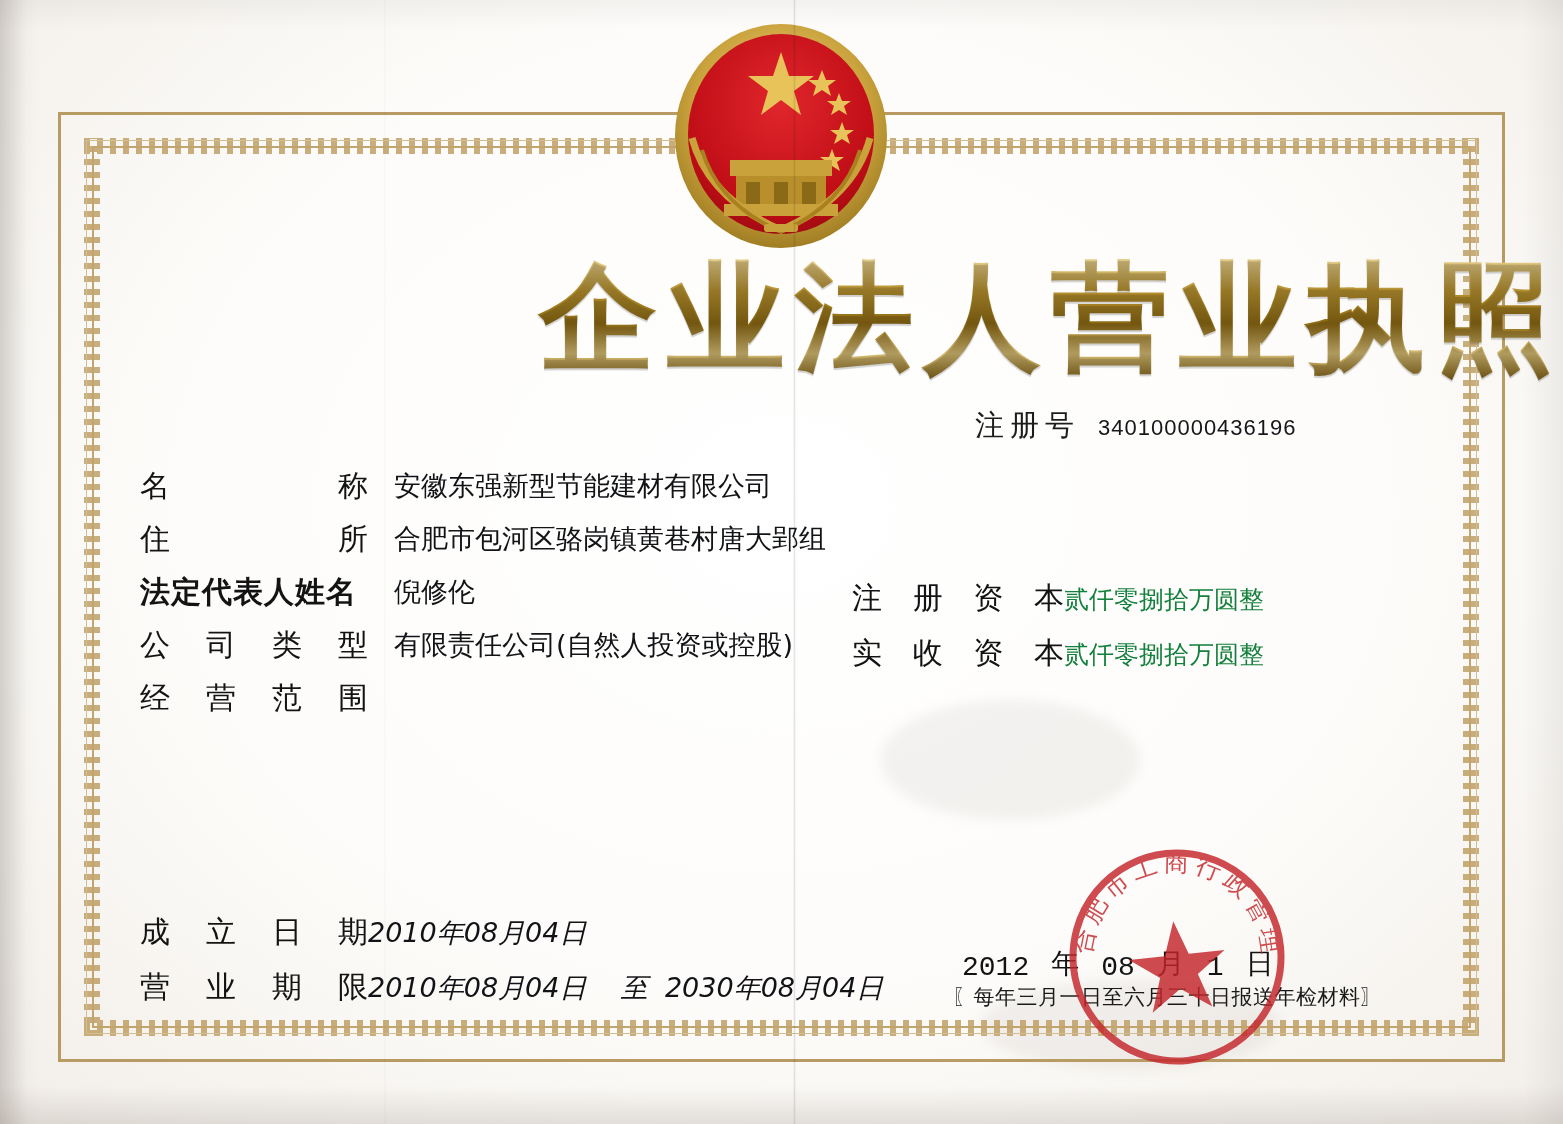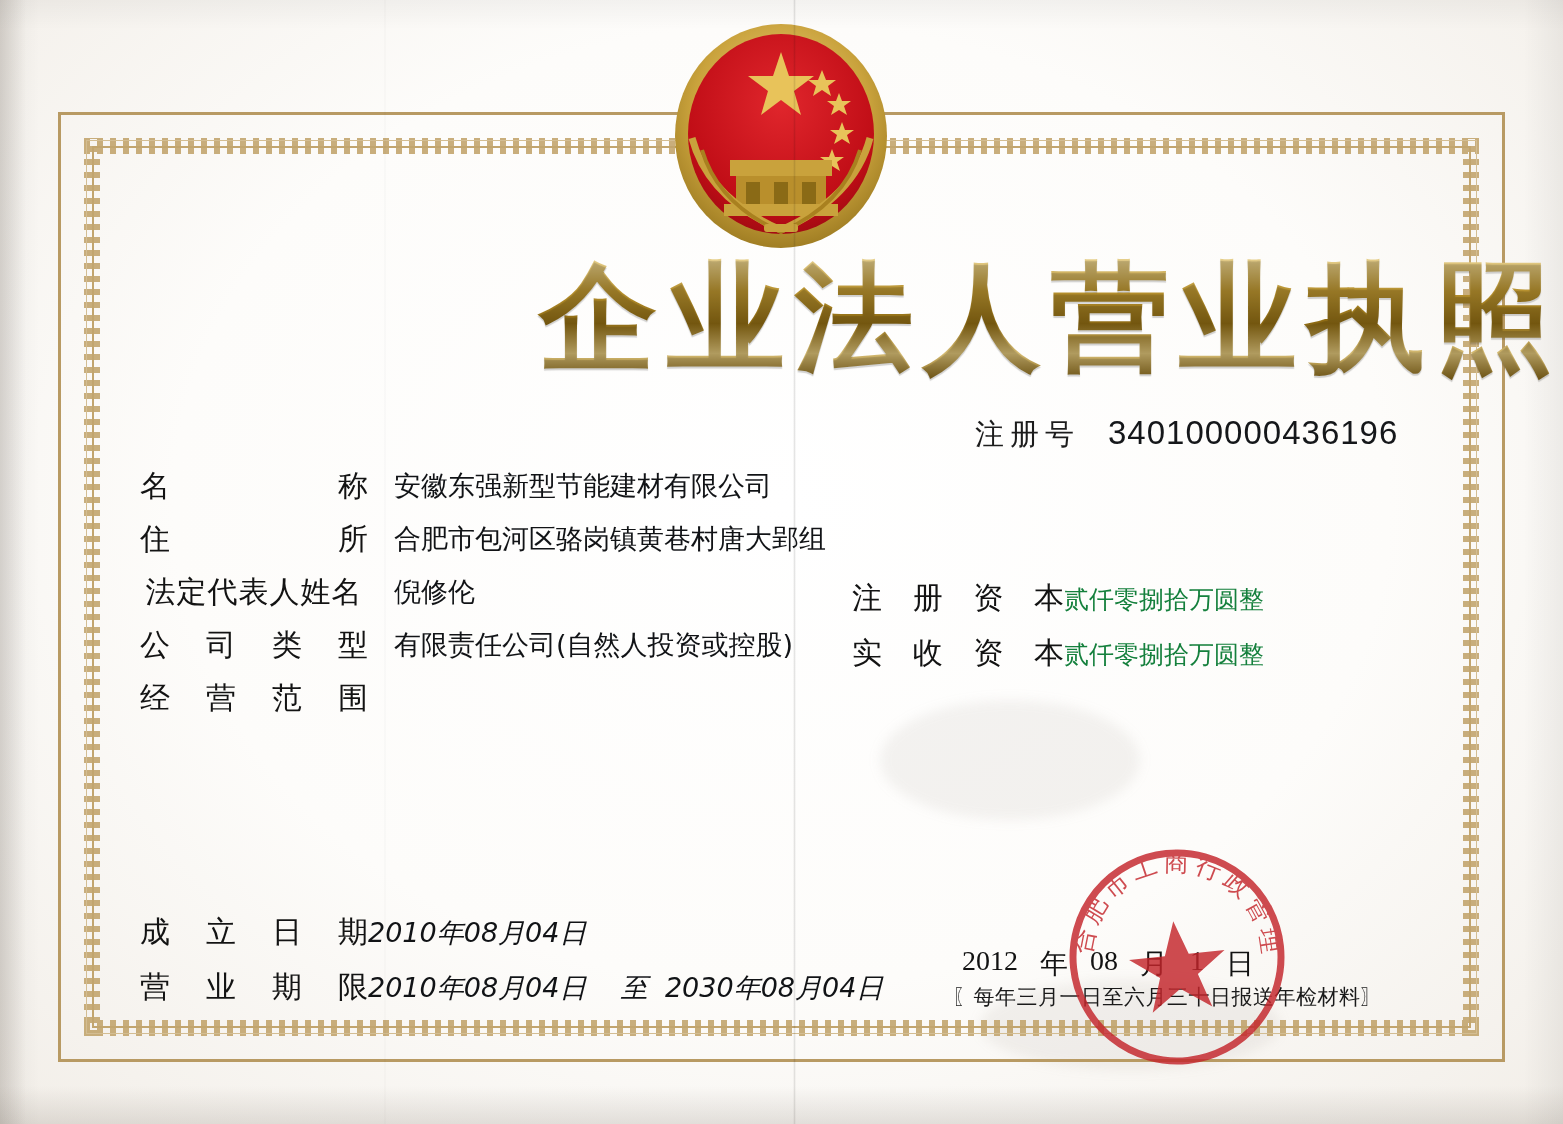--- a/index.html
+++ b/index.html
@@ -124,31 +124,30 @@
     text-shadow: 0 2px 1px rgba(0,0,0,0.18);
   }
 
   
   .regline {
     position: absolute;
     left: 975px;
     top: 406px;
     display: flex;
     align-items: baseline;
-    gap: 28px;
-    margin-top: 8px;
+    gap: 18px;
   }
   .reg-label {
     font-size: 29px;
     color: #1c1c1c;
     letter-spacing: 6px;
     font-family: "DejaVu Sans", sans-serif;
   }
   .reg-value {
-    font-size: 33px;
+    font-size: 22px;
     letter-spacing: 1px;
     color: #15171a;
     font-family: "Liberation Sans", sans-serif;
   }
 
   
   .fields-left {
     position: absolute;
     left: 140px;
     top: 466px;
@@ -243,23 +242,23 @@
     font-style: italic;
   }
 
   
   .issue {
     position: absolute;
     left: 962px;
     top: 945px;
     font-size: 28px;
     color: #121212;
-    font-family: Liberation Serif, serif;
-    display: flex;
-    align-items: flex-start;
+    font-family: Liberation Mono, monospace;
+    display: flex;
+    align-items: flex-end;
     gap: 22px;
   }
   .issue .num { font-size: 28px; }
   .note {
     position: absolute;
     left: 952px;
     top: 983px;
     font-size: 21px;
     color: #1a1a1a;
     font-family: Liberation Sans, sans-serif;
@@ -361,21 +360,21 @@
         <span class="label-inner">
             <span>住</span>
             <span>所</span>
           </span>
       </div>
       <div class="value">合肥市包河区骆岗镇黄巷村唐大郢组</div>
     </div>
 
     <div class="row">
       <div class="label">
-        <span class="label-inner" style="justify-content:center;letter-spacing:1px;">
+        <span class="label-inner" style="justify-content:flex-start;letter-spacing:1px;font-weight:bold;">
             <span>法定代表人姓名</span>
           </span>
       </div>
       <div class="value">倪修伦</div>
     </div>
 
     <div class="row">
       <div class="label">
         <span class="label-inner">
           <span>公</span>

